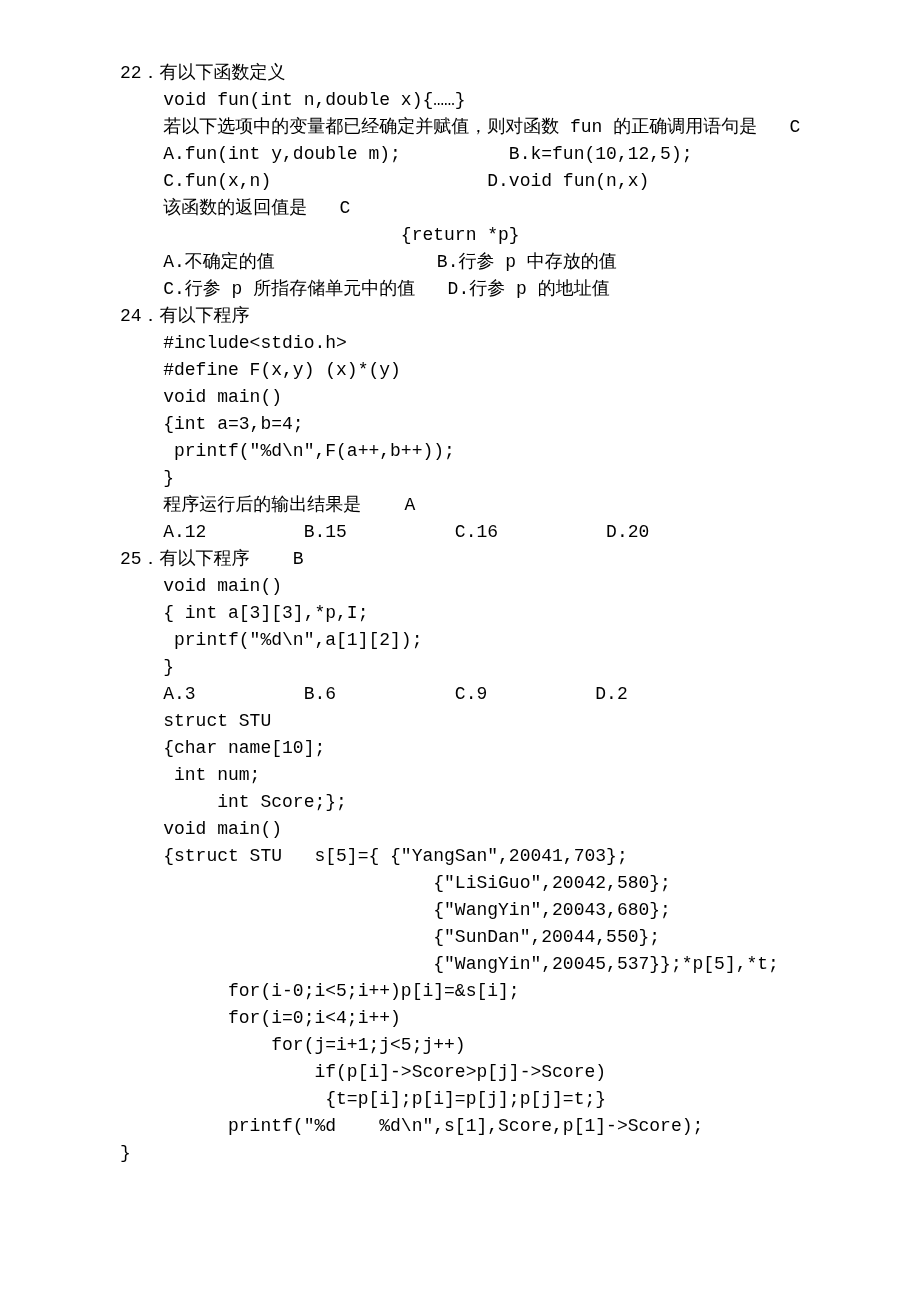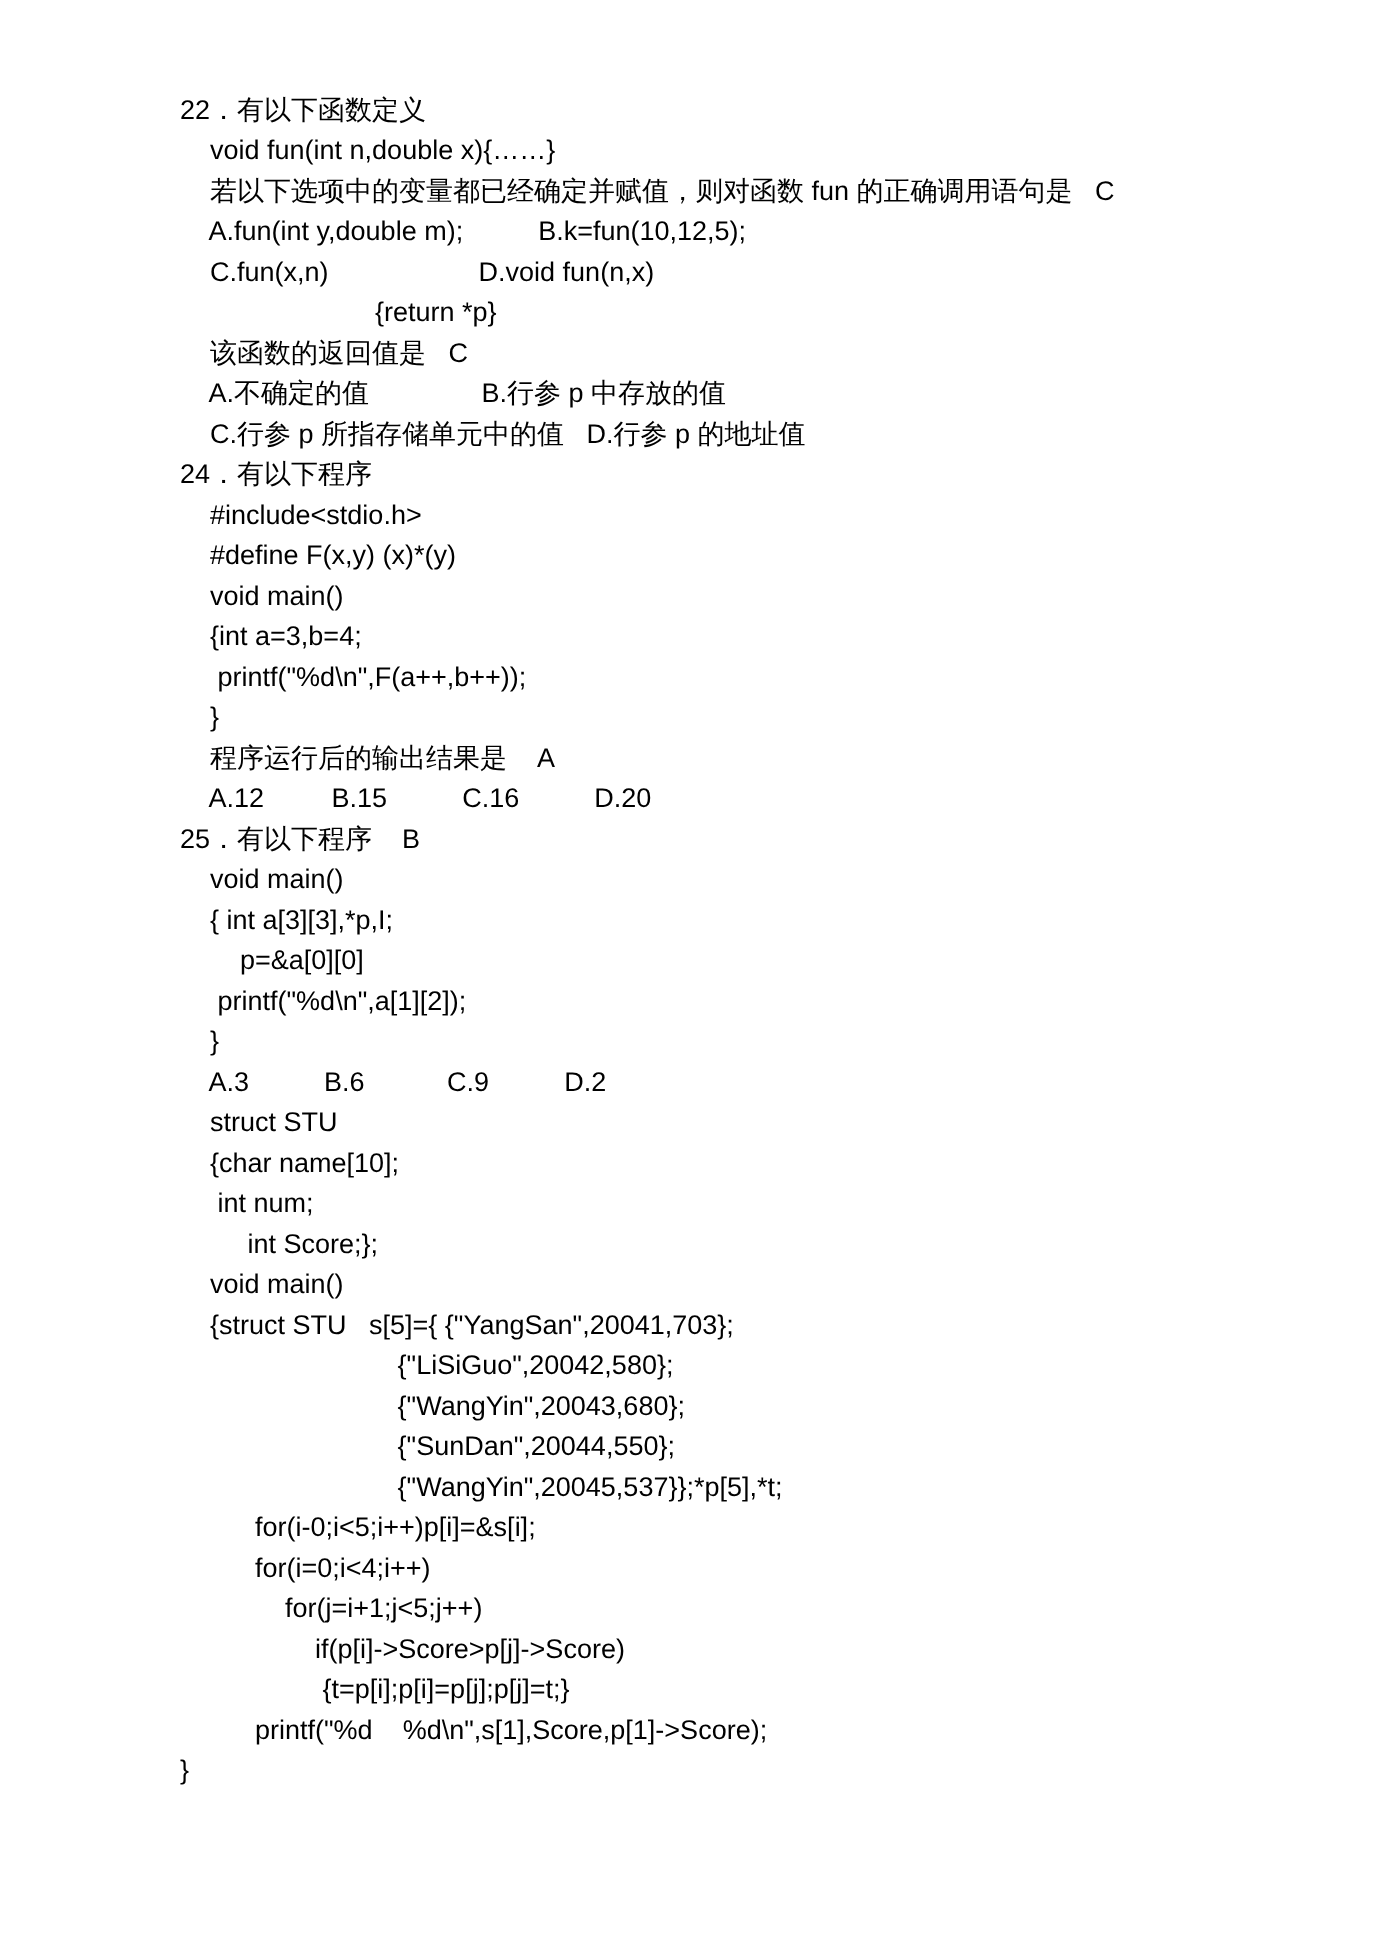--- a/index.html
+++ b/index.html
@@ -13,50 +13,49 @@
   }
   .page {
     width: 920px;
     min-height: 1302px;
     padding: 60px 120px 30px 120px;
     box-sizing: border-box;
     position: relative;
   }
   .line {
     white-space: pre;
-    font-family: Liberation Sans, sans-serif;
+    font-family: Liberation Mono, monospace;
   }
 </style>
 </head>
 <body>
 
 <div class="page">
   <div id="content">
       <div class="line">22．有以下函数定义</div>
       <div class="line">    void fun(int n,double x){……}</div>
       <div class="line">    若以下选项中的变量都已经确定并赋值，则对函数 fun 的正确调用语句是   C</div>
       <div class="line">    A.fun(int y,double m);          B.k=fun(10,12,5);</div>
       <div class="line">    C.fun(x,n)                    D.void fun(n,x)</div>
+      <div class="line">    该函数的返回值是   C</div>
       <div class="line">                          {return *p}</div>
-      <div class="line">    该函数的返回值是   C</div>
       <div class="line">    A.不确定的值               B.行参 p 中存放的值</div>
       <div class="line">    C.行参 p 所指存储单元中的值   D.行参 p 的地址值</div>
       <div class="line">24．有以下程序</div>
       <div class="line">    #include&lt;stdio.h&gt;</div>
       <div class="line">    #define F(x,y) (x)*(y)</div>
       <div class="line">    void main()</div>
       <div class="line">    {int a=3,b=4;</div>
       <div class="line">     printf("%d\n",F(a++,b++));</div>
       <div class="line">    }</div>
       <div class="line">    程序运行后的输出结果是    A</div>
       <div class="line">    A.12         B.15          C.16          D.20</div>
       <div class="line">25．有以下程序    B</div>
       <div class="line">    void main()</div>
       <div class="line">    { int a[3][3],*p,I;</div>
-      <div class="line">        p=&amp;a[0][0]</div>
       <div class="line">     printf("%d\n",a[1][2]);</div>
       <div class="line">    }</div>
       <div class="line">    A.3          B.6           C.9          D.2</div>
       <div class="line">    struct STU</div>
       <div class="line">    {char name[10];</div>
       <div class="line">     int num;</div>
       <div class="line">         int Score;};</div>
       <div class="line">    void main()</div>
       <div class="line">    {struct STU   s[5]={ {"YangSan",20041,703};</div>
       <div class="line">                             {"LiSiGuo",20042,580};</div>

